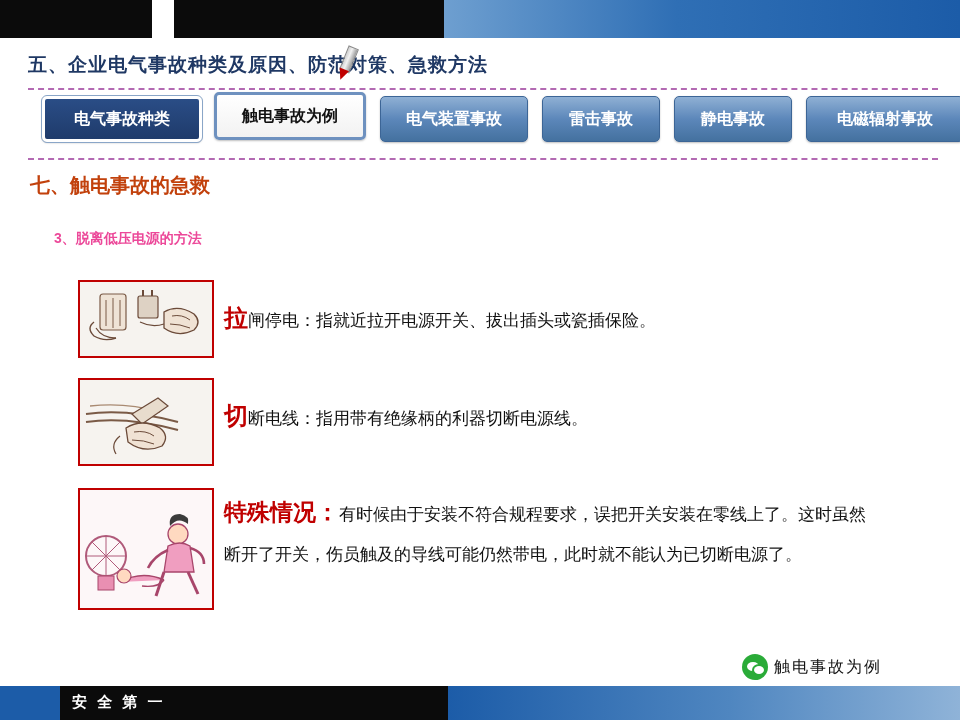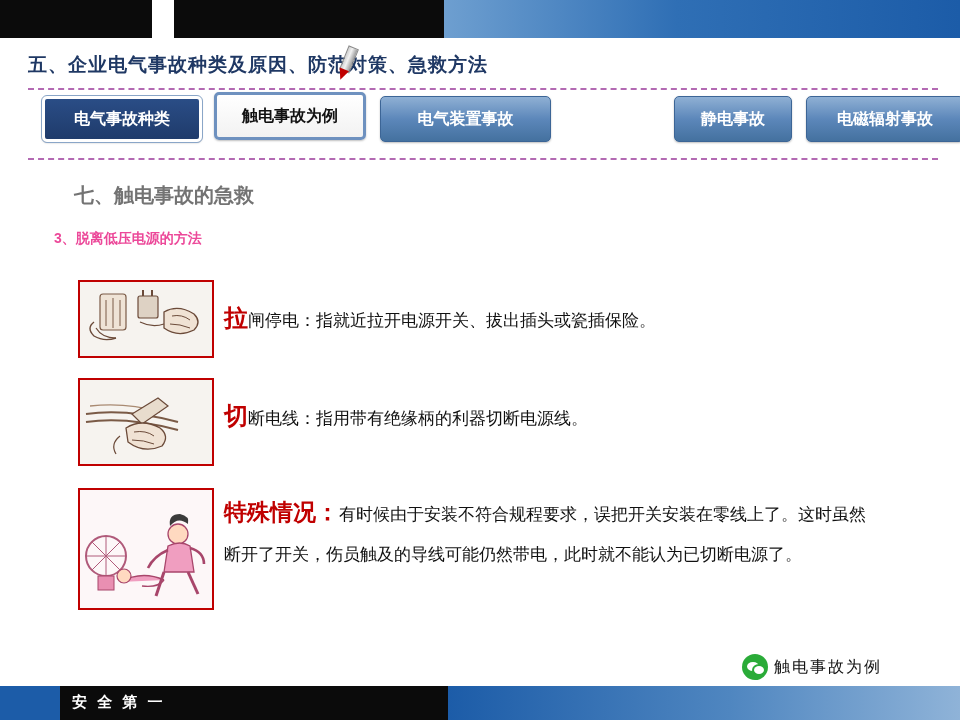--- a/index.html
+++ b/index.html
@@ -127,26 +127,25 @@
     width: 910px;
     height: 0;
     border-top: 2px dashed #b36ab3;
   }
   .dash-top { top: 88px; }
   .dash-bottom { top: 158px; }
 
   
   .h-sub1 {
     position: absolute;
-    left: 30px; top: 182px;
+    left: 30px; top: 172px;
     font-size: 20px;
     font-weight: bold;
-    color: #737373;
-    white-space: nowrap;
-    margin-left: 44px;
+    color: #c2410c;
+    white-space: nowrap;
   }
   .h-sub2 {
     position: absolute;
     left: 54px; top: 230px;
     font-size: 14px;
     font-weight: bold;
     color: #ec4899;
     white-space: nowrap;
   }
   .thumb {
@@ -266,22 +265,25 @@
 </div>
 
 <div class="dash-line dash-top"></div>
 <div class="tabs-wrap">
   <div class="tab active-dark" style="left:14px; width:160px;justify-content:center;">
     <span>电气事故种类</span>
   </div>
   <div class="tab active-light" style="left:186px; width:152px;">
     <span>触电事故为例</span>
   </div>
-  <div class="tab" style="left:352px; width:171px;">
+  <div class="tab" style="left:352px; width:148px;">
     <span>电气装置事故</span>
+  </div>
+  <div class="tab" style="left:514px; width:118px;">
+    <span>雷击事故</span>
   </div>
   <div class="tab" style="left:646px; width:118px;">
     <span>静电事故</span>
   </div>
   <div class="tab" style="left:778px; width:158px;">
     <span>电磁辐射事故</span>
   </div>
 </div>
 <div class="dash-line dash-bottom"></div>
 

